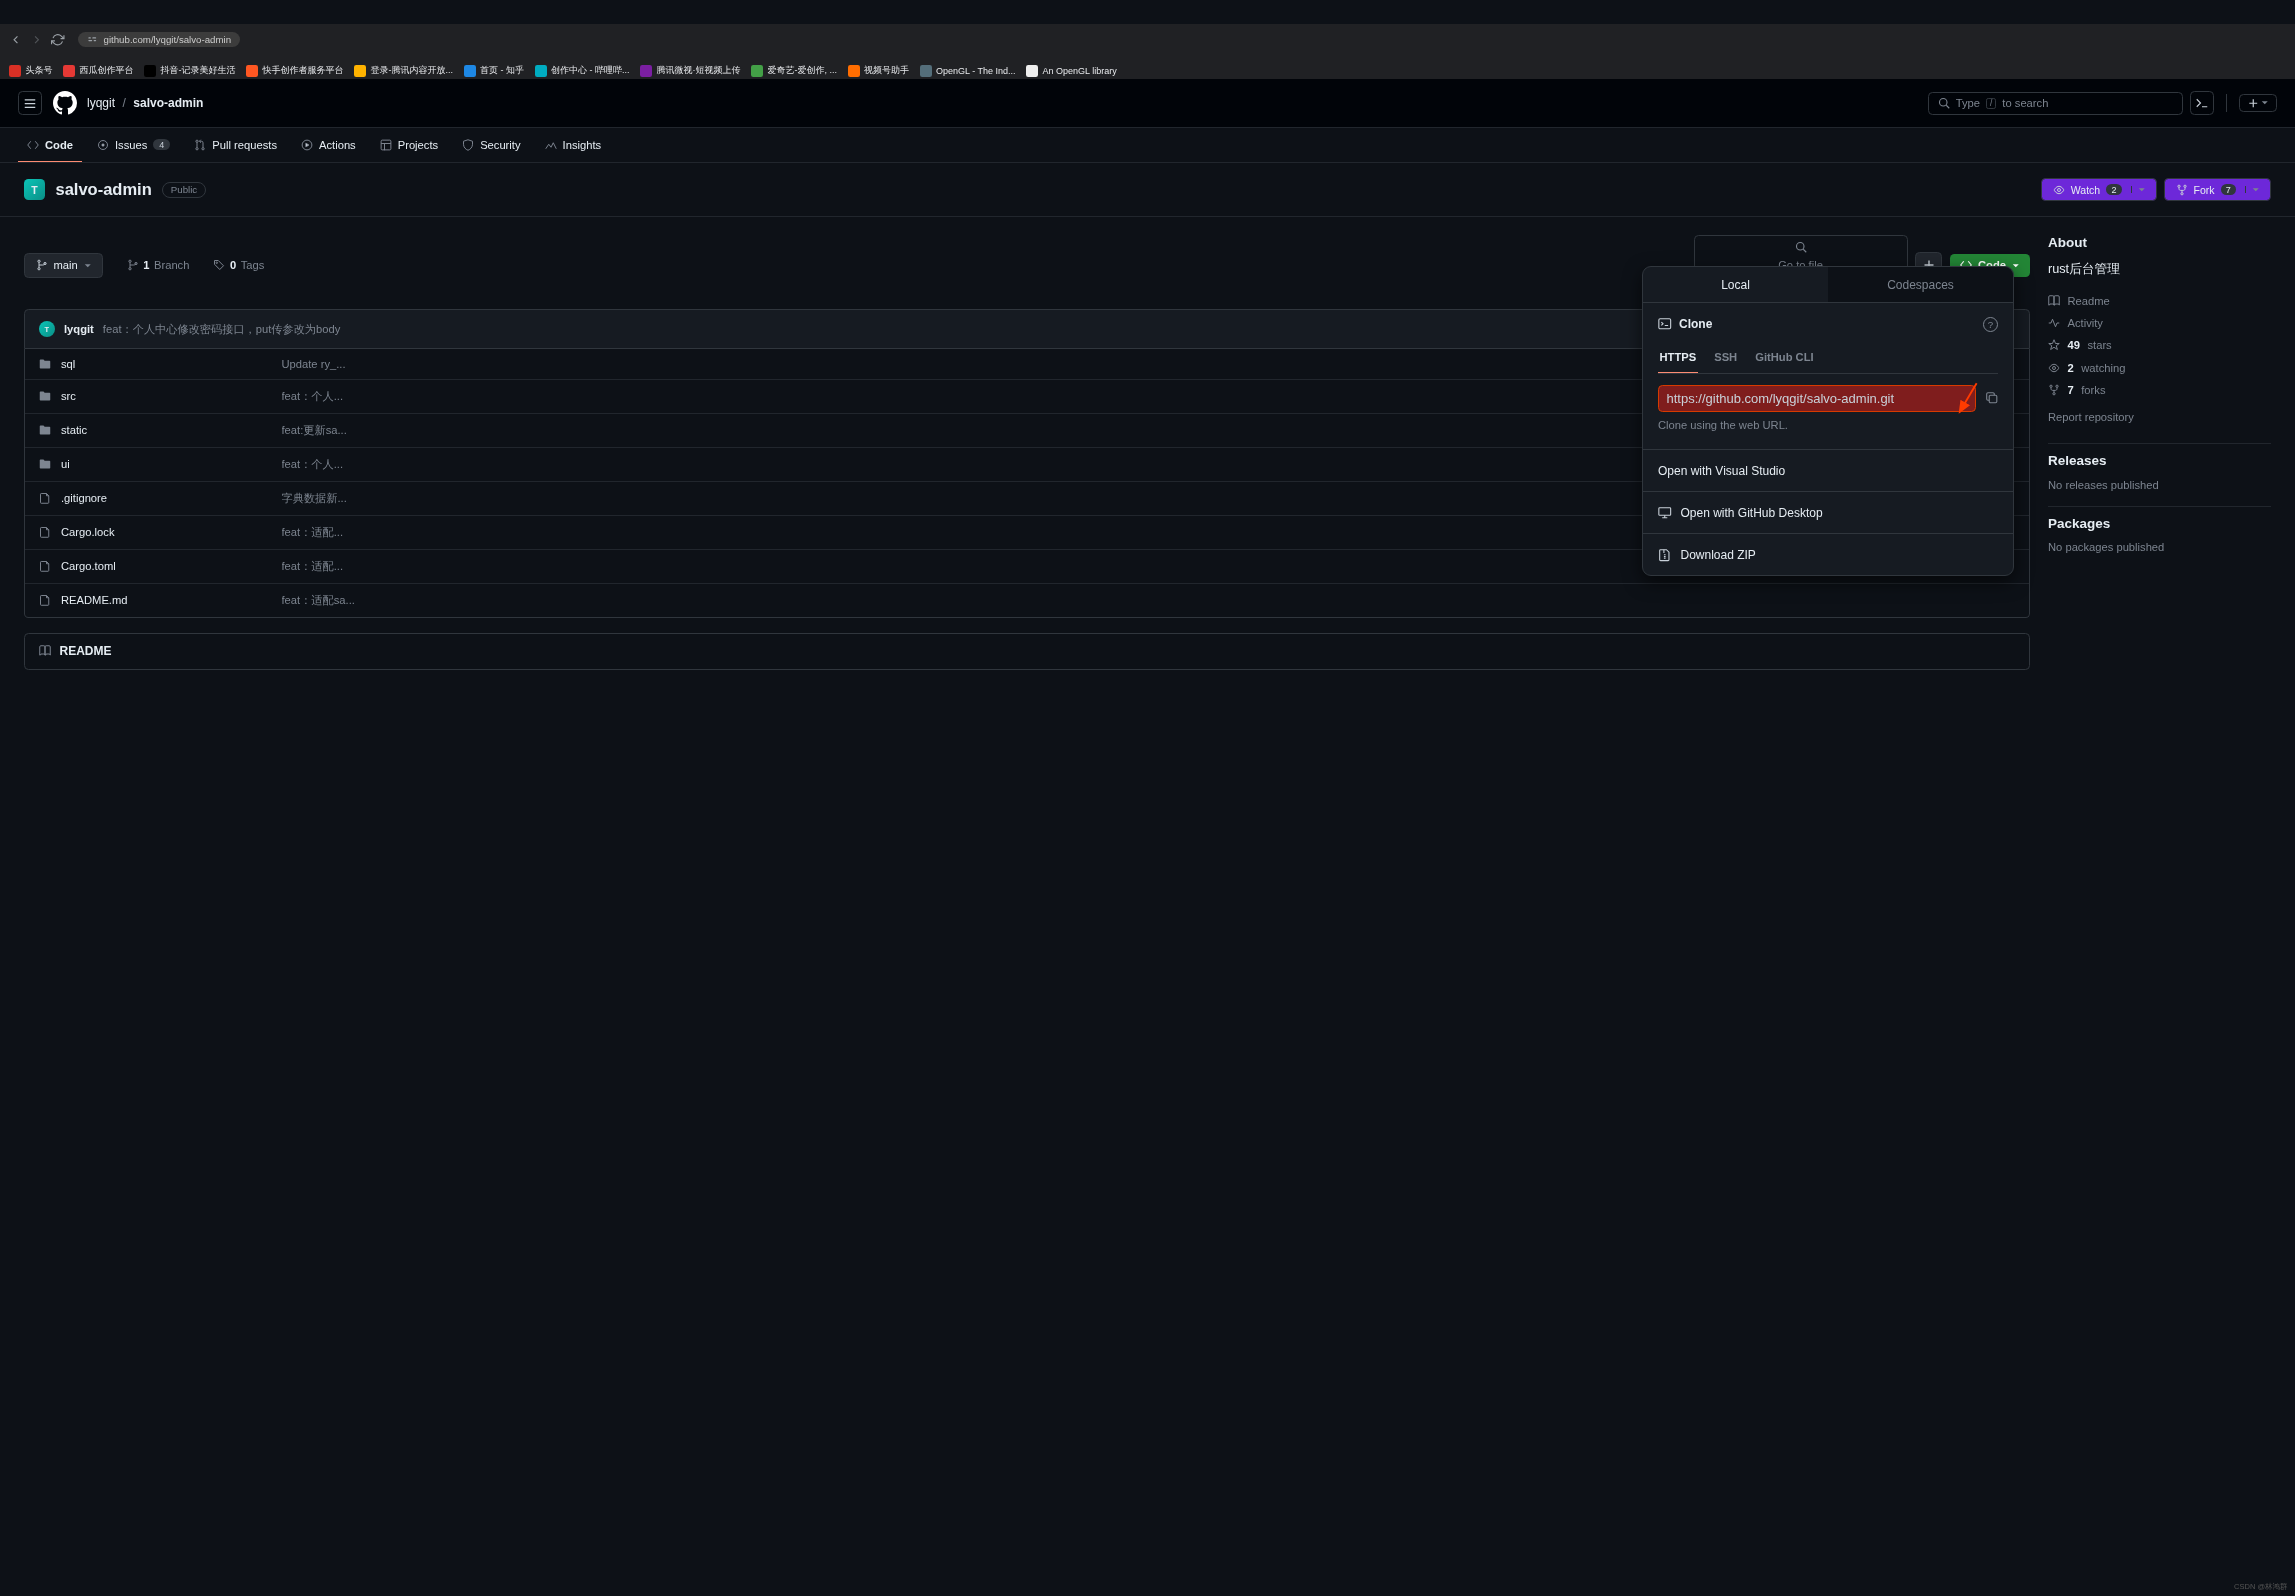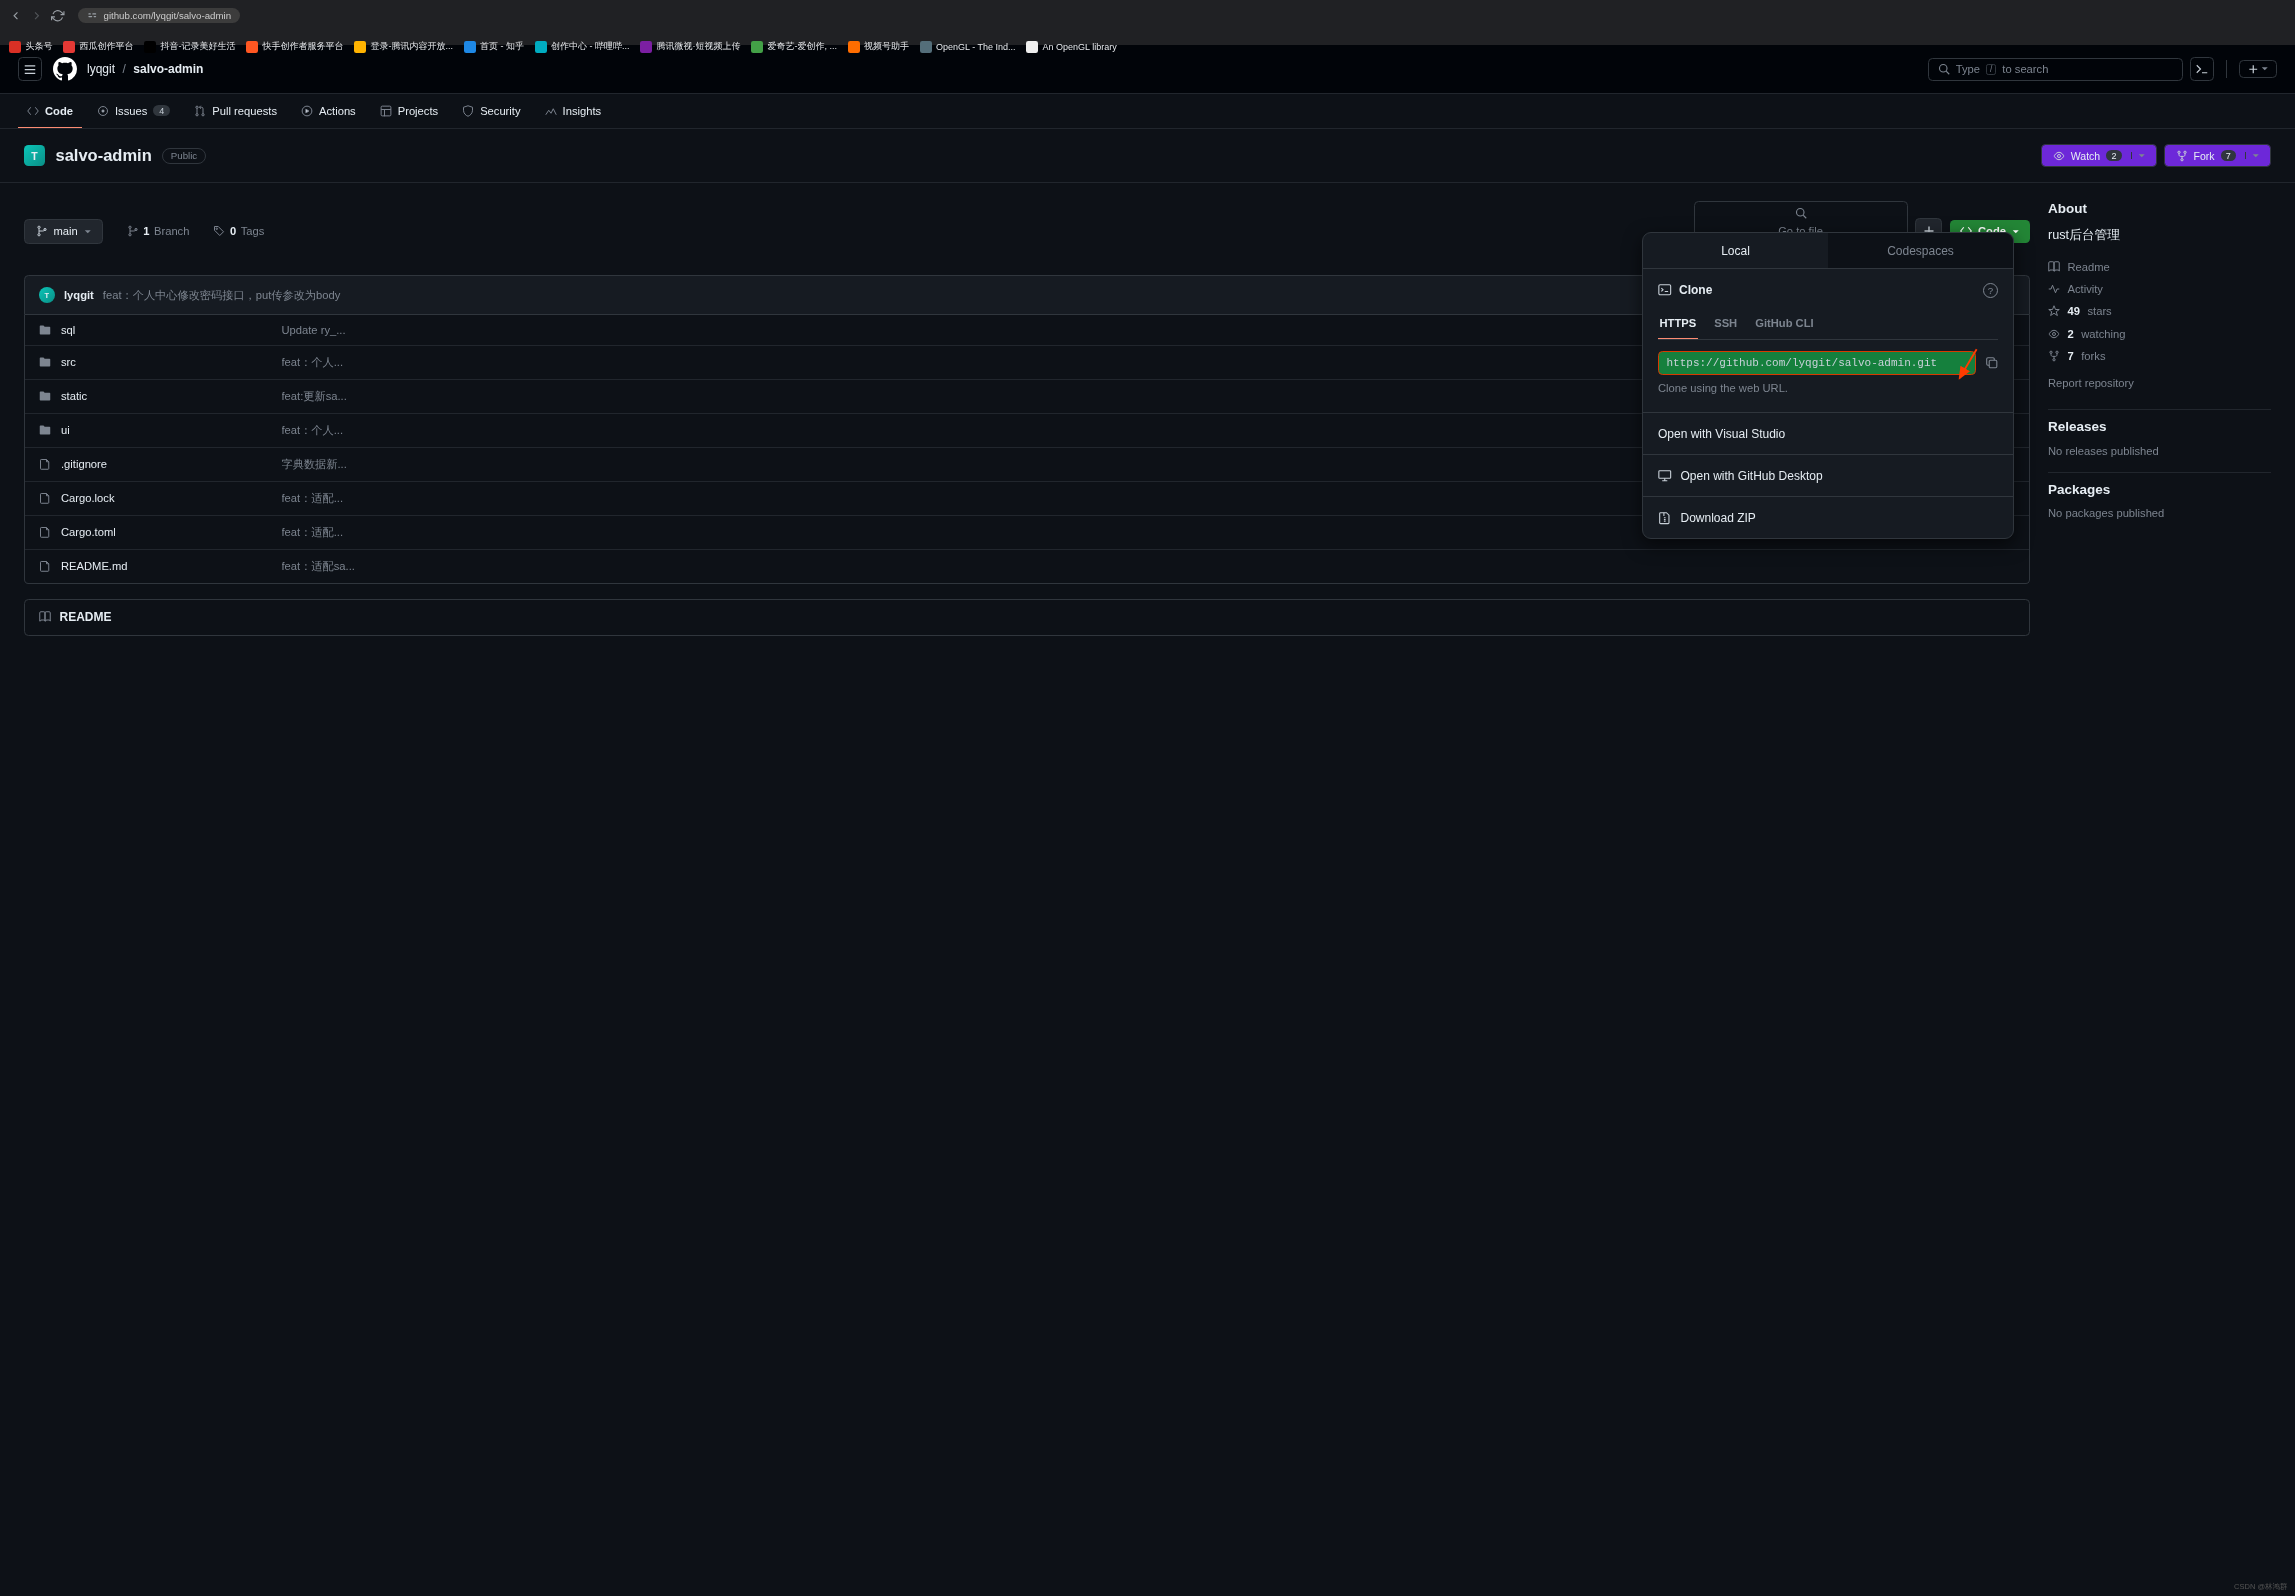--- a/index.html
+++ b/index.html
@@ -1,19 +1,19 @@
 <!DOCTYPE html>
 <html style="font-size:12px"><head>
 <meta charset="utf-8">
 <style>
 * { margin: 0; padding: 0; box-sizing: border-box; font-family: -apple-system, BlinkMacSystemFont, "Segoe UI", Helvetica, Arial, sans-serif; }
 body { background: #0d1117; color: #e6edf3; overflow: hidden; }
 
 
-.browser-chrome { background: #202124; height: 45px; }
+.browser-chrome { background: #202124; height: 55px; margin-top: 24px; }
 .browser-toolbar { display: flex; align-items: center; padding: 4.5px 9px; height: 31px; gap: 7.5px; }
 .nav-arrow { color: #9aa0a6; width: 13.5px; height: 13.5px; }
 .nav-arrow.disabled { opacity: 0.4; }
 .url-bar { display: flex; align-items: center; background: #3c3c3c; border-radius: 10.5px; padding: 2.2px 9px; margin-left: 6px; gap: 6px; flex: 0 0 auto; }
 .url-bar-text { color: #ccc; font-size: 9.7px; }
 .url-icon { width: 10.5px; height: 10.5px; color: #9aa0a6; }
 .bookmarks-bar { display: flex; align-items: center; padding: 0 9px; height: 31px; gap: 10.5px; overflow: hidden; }
 .bookmark { display: flex; align-items: center; gap: 4.5px; font-size: 9px; color: #e8eaed; white-space: nowrap; }
 .bookmark-icon { width: 12px; height: 12px; border-radius: 2.2px; flex-shrink: 0; }
 
@@ -70,21 +70,21 @@
 .clone-tab { flex: 1; padding: 10.5px; text-align: center; font-size: 12px; cursor: pointer; color: #e6edf3; }
 .clone-tab.inactive { background: #0d1117; color: #7d8590; border-top-right-radius: 9px; }
 .clone-body { padding: 13.5px 15px; }
 .clone-title-row { display: flex; align-items: center; gap: 7.5px; margin-bottom: 13.5px; }
 .clone-title { font-size: 12px; font-weight: 600; }
 .help-icon { margin-left: auto; color: #7d8590; width: 15px; height: 15px; border: 1.5px solid #7d8590; border-radius: 50%; display: flex; align-items: center; justify-content: center; font-size: 9.7px; cursor: pointer; }
 .clone-subtabs { display: flex; gap: 15px; border-bottom: 0.7px solid #30363d; margin-bottom: 10.5px; }
 .clone-subtab { padding: 6px 1.5px 9px; font-size: 11.2px; font-weight: 600; color: #7d8590; cursor: pointer; border-bottom: 1.5px solid transparent; }
 .clone-subtab.active { color: #e6edf3; border-bottom-color: #fd8c73; }
 .clone-url-row { display: flex; align-items: center; gap: 9px; margin-bottom: 7.5px; }
-.clone-url-input { flex: 1; background: #15803d; border: 1.5px solid #d73a00; border-radius: 4.5px; padding: 5.2px 7.5px; font-family: Liberation Mono, monospace; font-size: 11px; color: #c9d1d9; }
+.clone-url-input { flex: 1; background: #7f1d1d; border: 1.5px solid #d73a00; border-radius: 4.5px; padding: 5.2px 7.5px; font-family: Liberation Sans, sans-serif; font-size: 13px; color: #c9d1d9; }
 .copy-btn { cursor: pointer; color: #7d8590; }
 .clone-desc { color: #7d8590; font-size: 11.2px; padding-bottom: 4.5px; }
 .clone-option { padding: 13.5px 15px; border-top: 0.7px solid #30363d; display: flex; align-items: center; gap: 9px; font-size: 12px; cursor: pointer; }
 .arrow-annotation { position: absolute; top: 114px; right: 31px; z-index: 200; pointer-events: none; }
 
 
 .commit-header { display: flex; align-items: center; background: #161b22; border: 0.7px solid #30363d; border-radius: 4.5px 4.5px 0 0; padding: 10.5px 13.5px; gap: 9px; }
 .commit-avatar { width: 16.5px; height: 16.5px; border-radius: 50%; background: linear-gradient(135deg, #0bc5b8, #0a8f86); display:flex; align-items:center; justify-content:center; font-size:7.5px; font-weight:bold; }
 .commit-author { font-weight: 600; font-size: 11.2px; }
 .commit-msg { color: #7d8590; font-size: 11.2px; }

